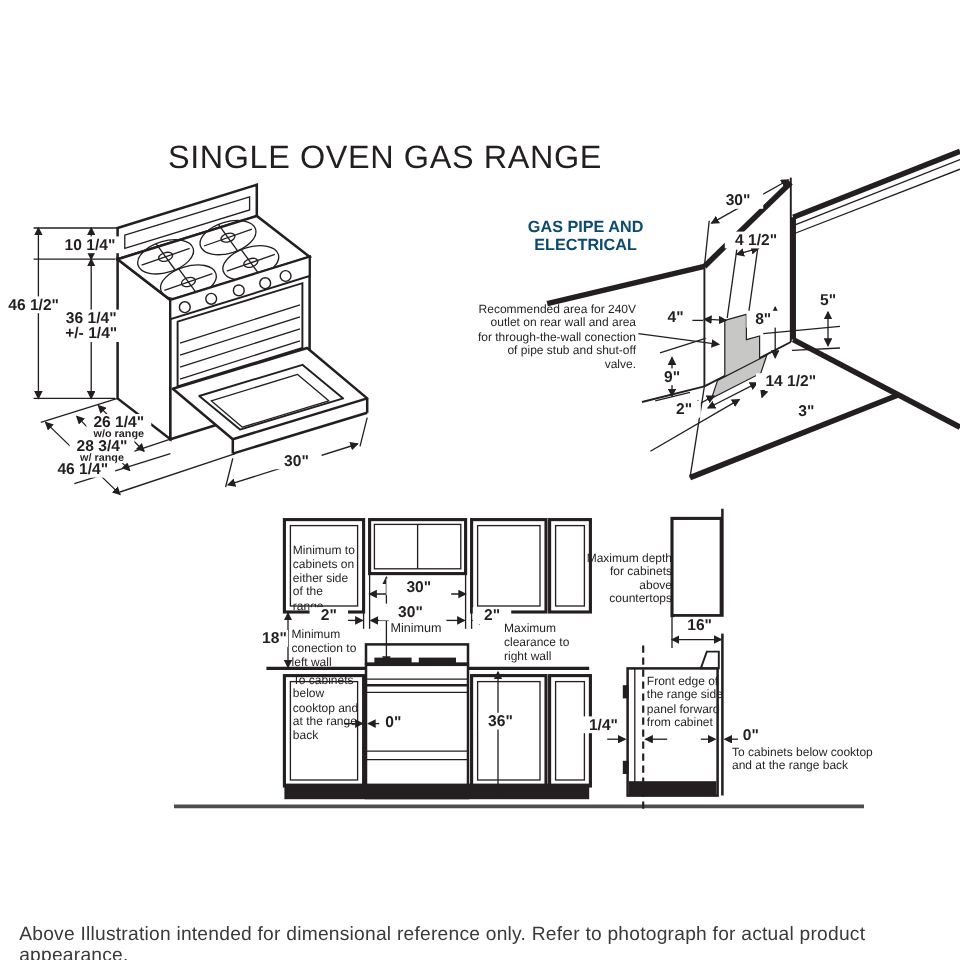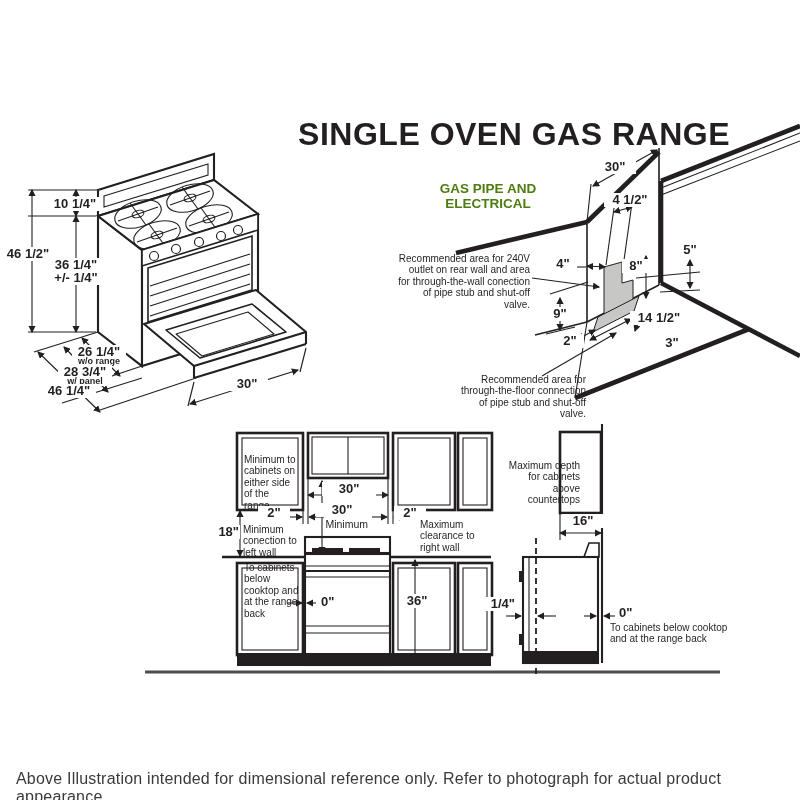--- a/index.html
+++ b/index.html
@@ -6,22 +6,22 @@
   #canvas{position:relative;width:800px;height:800px;background:#fff;overflow:hidden;
           font-family:"Liberation Sans",sans-serif;color:#231f20;}
   #art{position:absolute;left:0;top:0;}
   .lbl{position:absolute;font-weight:bold;font-size:13px;line-height:1.05;text-align:center;
        background:#fff;color:#231f20;padding:0 1px;}
   .lbl.sm{font-size:9px;}
   .lbl.left{text-align:left;} .lbl.right{text-align:right;}
   .note{position:absolute;font-size:10px;line-height:1.14;color:#231f20;text-align:left;}
   .note.center{text-align:right;}
   .note.right{text-align:right;}
-  .hdg{position:absolute;font-weight:bold;font-size:13.5px;text-align:center;color:#4d7c0f;}
-  #page-title{position:absolute;font-weight:bold;font-size:32px;letter-spacing:.5px;text-align:right;}
+  .hdg{position:absolute;font-weight:bold;font-size:13.5px;text-align:center;color:#0c4a6e;}
+  #page-title{position:absolute;font-weight:normal;font-size:27px;letter-spacing:.5px;text-align:left;}
   #footer-note{position:absolute;font-size:16px;color:#3a3a3a;letter-spacing:.2px;}
   svg{display:block;}
   .ln{stroke:#231f20;fill:none;stroke-width:1.1;}
   .t15{stroke-width:1.6;} .t2{stroke-width:2.1;} .t25{stroke-width:2.6;}
   .thick{stroke-width:4.6;}
   .wf{fill:#fff;stroke:#231f20;}
   .gray{fill:#c7c7c5;stroke:#231f20;stroke-width:1;}
   .blk{fill:#231f20;stroke:none;}
   .dim{stroke:#231f20;fill:none;stroke-width:1.1;marker-start:url(#ah);marker-end:url(#ah);}
   .dimE{stroke:#231f20;fill:none;stroke-width:1.1;marker-end:url(#ah);}
@@ -237,27 +237,26 @@
 
   <div id="page-title" style="left:140px;top:116px;width:590px">SINGLE OVEN GAS RANGE</div>
 
   <div class="lbl" style="left:48px;top:197px;width:52px">10 1/4"</div>
   <div class="lbl" style="left:4px;top:247px;width:46px">46 1/2"</div>
   <div class="lbl" style="left:48px;top:258px;width:54px">36 1/4"</div>
   <div class="lbl" style="left:48px;top:271px;width:54px">+/- 1/4"</div>
   <div class="lbl" style="left:72px;top:345px;width:52px">26 1/4"</div>
   <div class="lbl sm" style="left:72px;top:357px;width:52px">w/o range</div>
   <div class="lbl" style="left:58px;top:365px;width:52px">28 3/4"</div>
-  <div class="lbl sm" style="left:58px;top:377px;width:52px">w/ panel</div>
+  <div class="lbl sm" style="left:58px;top:377px;width:52px">w/ range</div>
   <div class="lbl" style="left:42px;top:384px;width:52px">46 1/4"</div>
   <div class="lbl" style="left:226px;top:377px;width:40px">30"</div>
 
   <div class="hdg" style="left:396px;top:181px;width:184px">GAS PIPE AND ELECTRICAL</div>
   <div class="note center" style="left:396px;top:253px;width:134px">Recommended area for 240V outlet on rear wall and area for through-the-wall conection of pipe stub and shut-off valve.</div>
-  <div class="note center" style="left:452px;top:374px;width:134px">Recommended area for through-the-floor connection of pipe stub and shut-off valve.</div>
   <div class="lbl" style="left:594px;top:160px;width:40px">30"</div>
   <div class="lbl" style="left:604px;top:193px;width:50px">4 1/2"</div>
   <div class="lbl" style="left:676px;top:243px;width:26px">5"</div>
   <div class="lbl" style="left:549px;top:257px;width:26px">4"</div>
   <div class="lbl" style="left:622px;top:259px;width:26px">8"</div>
   <div class="lbl" style="left:546px;top:307px;width:26px">9"</div>
   <div class="lbl" style="left:556px;top:334px;width:26px">2"</div>
   <div class="lbl" style="left:630px;top:311px;width:56px">14 1/2"</div>
   <div class="lbl" style="left:658px;top:336px;width:26px">3"</div>
 
@@ -267,20 +266,21 @@
   <div class="note center" style="left:314px;top:519px;width:54px;font-size:10.5px">Minimum</div>
   <div class="lbl" style="left:258px;top:506px;width:30px">2"</div>
   <div class="lbl" style="left:394px;top:506px;width:30px">2"</div>
   <div class="lbl right" style="left:204px;top:525px;width:34px">18"</div>
   <div class="note" style="left:243px;top:524px;width:58px">Minimum conection to left wall</div>
   <div class="note" style="left:420px;top:519px;width:64px">Maximum clearance to right wall</div>
   <div class="note" style="left:244px;top:562px;width:58px">To cabinets below cooktop and at the range back</div>
   <div class="lbl left" style="left:320px;top:595px;width:26px">0"</div>
   <div class="lbl" style="left:399px;top:594px;width:34px">36"</div>
 
-  <div class="note right" style="left:508px;top:460px;width:72px">Maximum depth for cabinets above countertops</div>
+  <div class="note right" style="left:488px;top:460px;width:72px">Maximum depth for cabinets above countertops</div>
   <div class="lbl" style="left:562px;top:514px;width:40px">16"</div>
+  <div class="note" style="left:539px;top:563px;width:66px">Front edge of the range side panel forward from cabinet</div>
   <div class="lbl right" style="left:478px;top:597px;width:36px">1/4"</div>
   <div class="lbl left" style="left:618px;top:606px;width:26px">0"</div>
   <div class="note" style="left:610px;top:622px;width:124px">To cabinets below cooktop and at the range back</div>
 
   <div id="footer-note" style="left:16px;top:770px;width:780px">Above Illustration intended for dimensional reference only. Refer to photograph for actual product appearance.</div>
 </div>
 
 </body></html>

